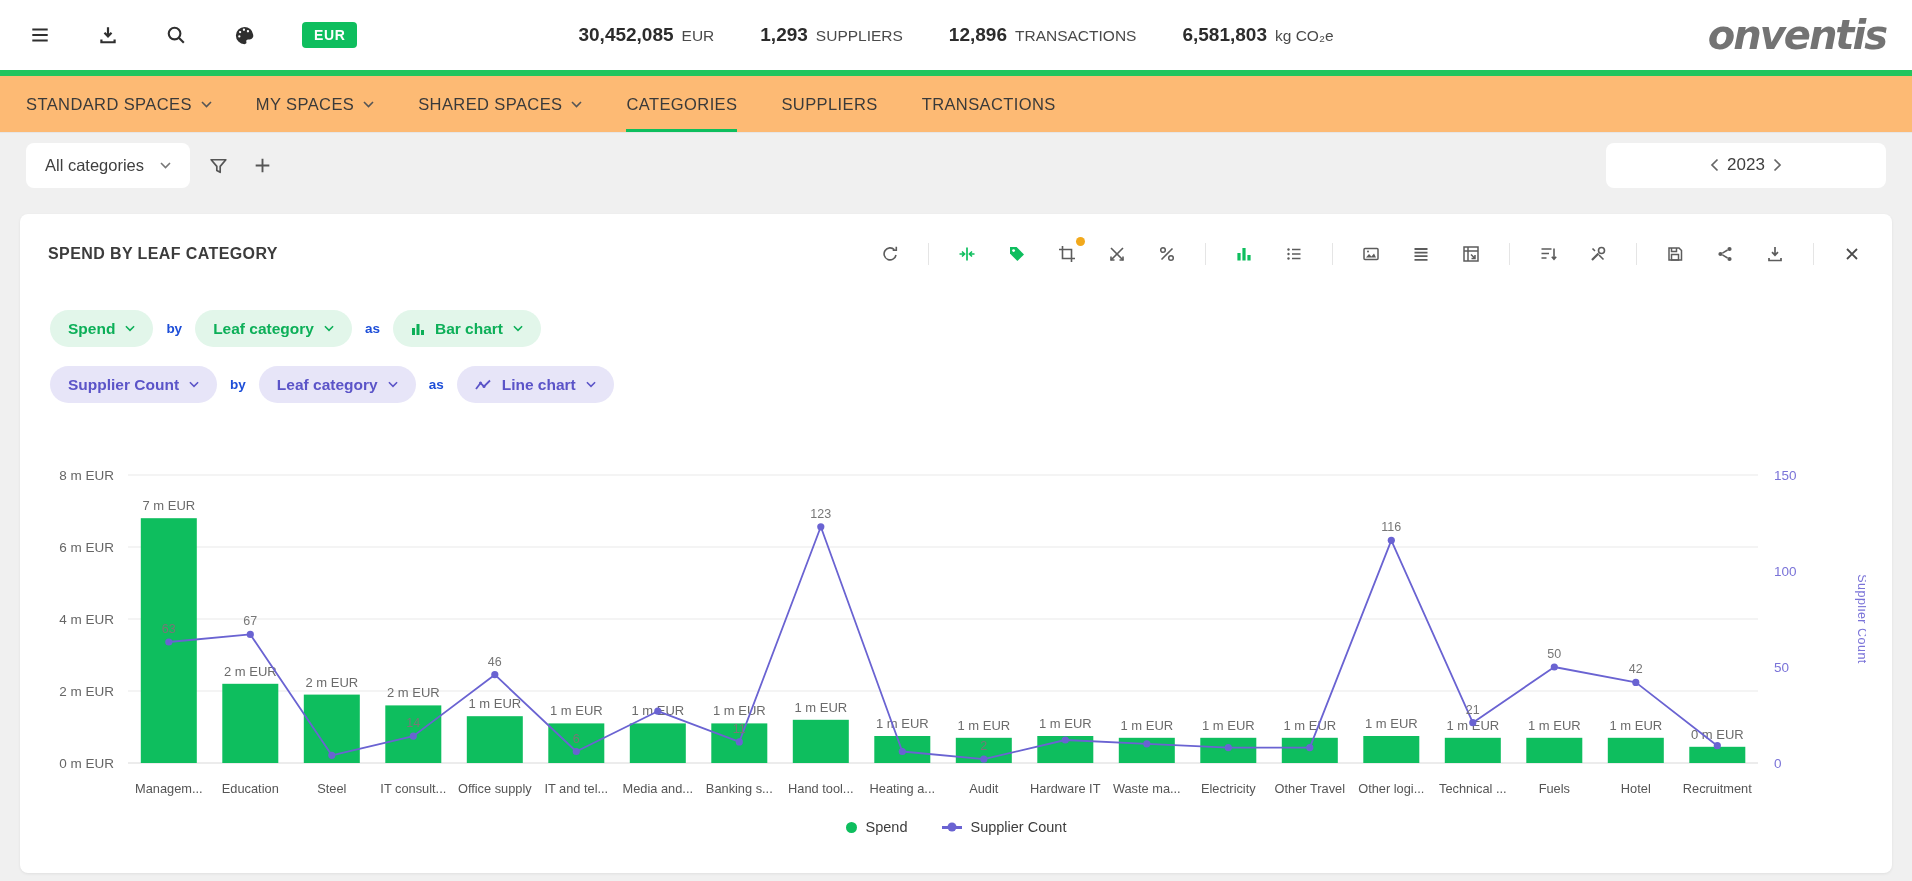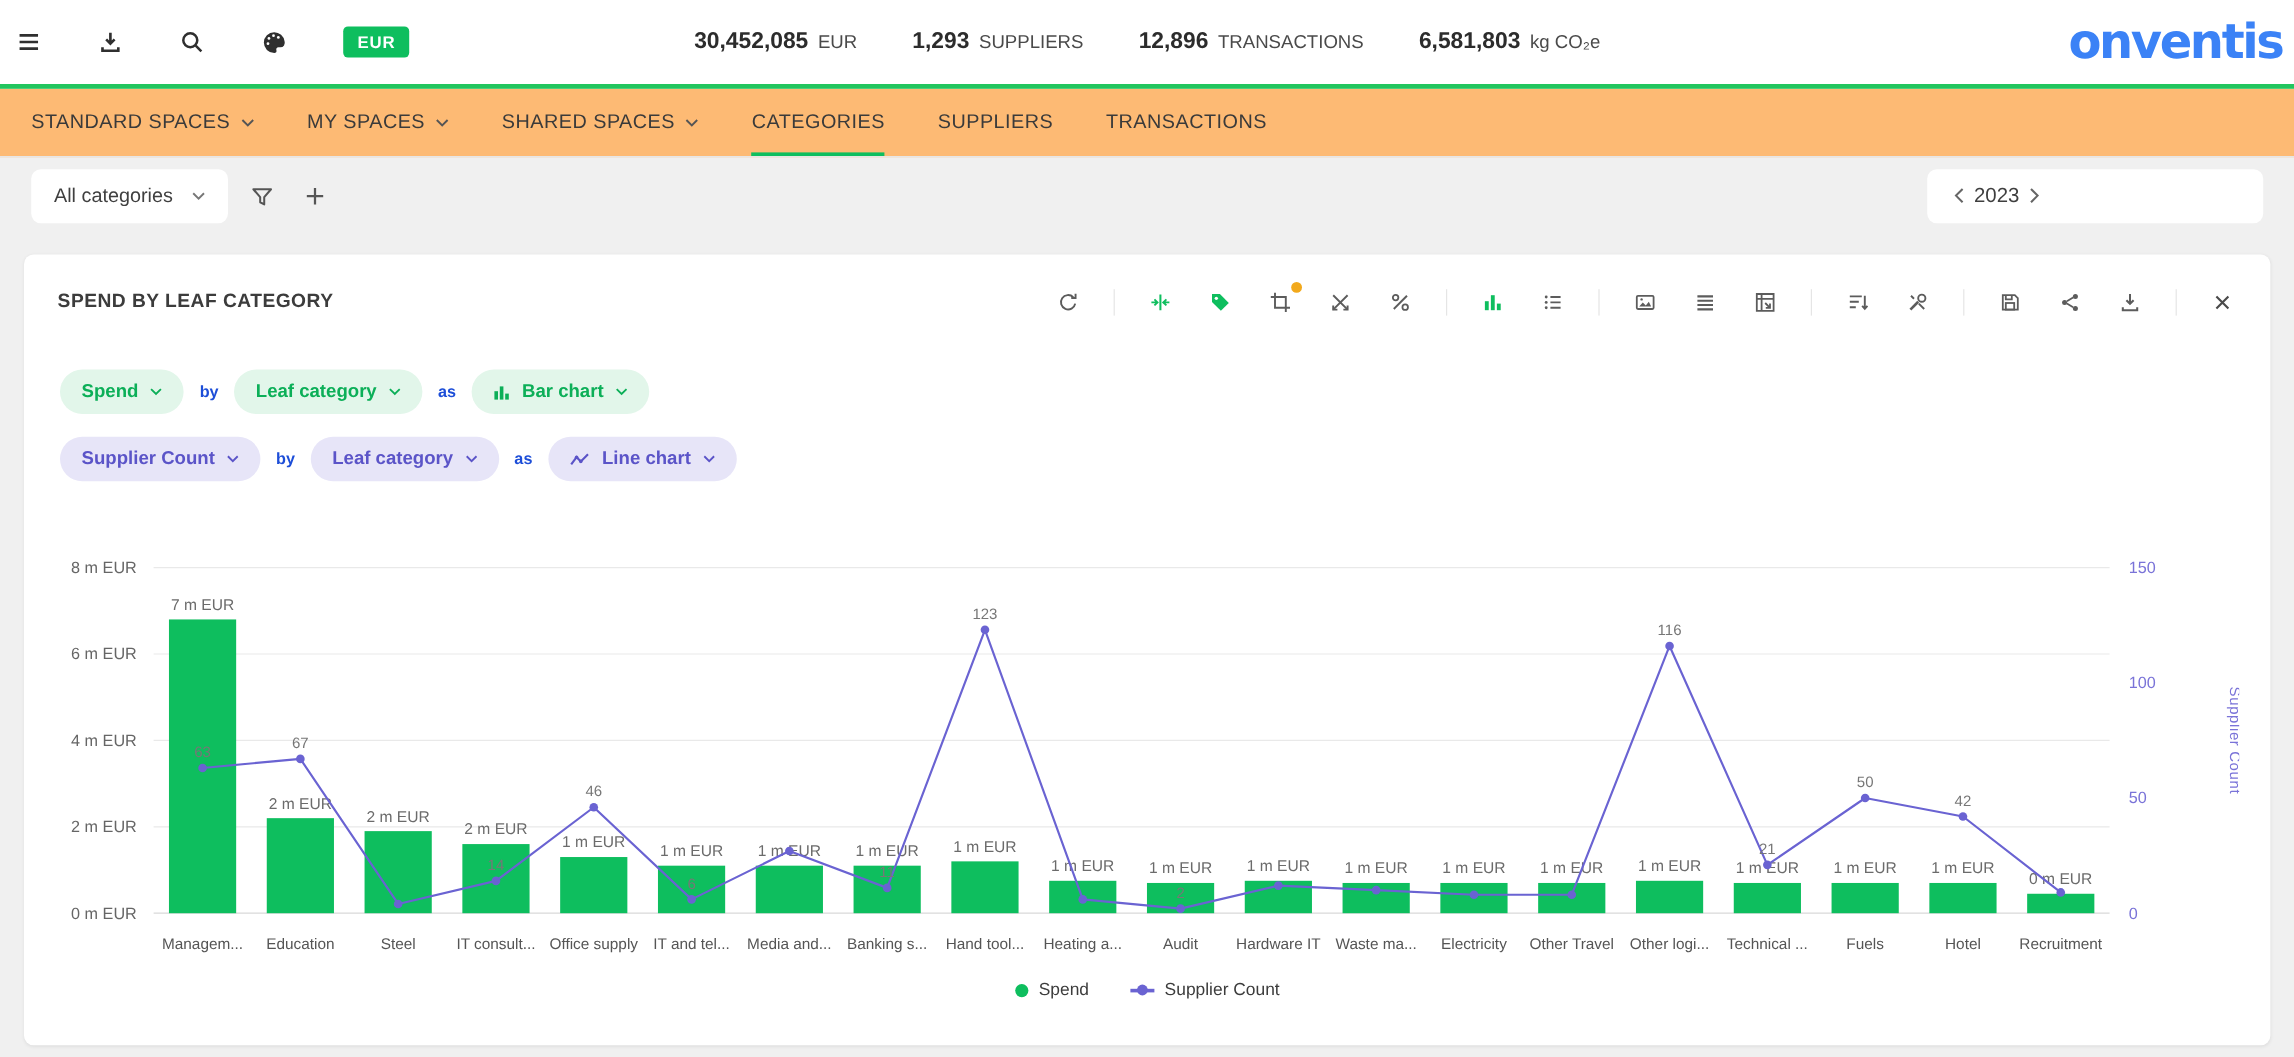--- a/index.html
+++ b/index.html
@@ -2,48 +2,48 @@
 <html><head>
 <meta charset="utf-8">
 <style>
   html,body{margin:0;padding:0}
   body{width:1912px;height:881px;overflow:hidden;background:#f0f0f0;
        font-family:"Liberation Sans","DejaVu Sans",sans-serif;color:#3a3a3a;position:relative}
   svg{display:block}
   button{background:none;border:none;padding:0;font:inherit;cursor:pointer}
 
   
-  .header{height:70px;background:#fff;border-bottom:4px solid #22c55e;
-          display:flex;align-items:center;padding:0 10px;position:relative}
+  .header{height:70px;background:#fff;border-bottom:6px solid #22c55e;
+          display:flex;align-items:center;padding:0 26px;position:relative}
   .h-icons{display:flex;align-items:center;gap:40px}
   .hbtn{width:28px;height:28px;display:flex;align-items:center;justify-content:center;cursor:pointer}
   .badge{background:#0ebe5e;color:#fff;font-weight:700;font-size:14px;letter-spacing:.6px;
          padding:5px 12px;border-radius:4px;margin-left:4px;cursor:pointer}
   .stats{position:absolute;left:50%;transform:translateX(-50%);display:flex;align-items:flex-end;gap:46px}
   .stat{display:flex;align-items:baseline;gap:8px;white-space:nowrap}
   .stat-value{font-size:19px;font-weight:700;color:#2c2c2c}
   .stat-unit{font-size:15.5px;color:#4a4a4a}
-  .logo{margin-left:auto;font-size:40px;font-weight:800;color:#3b82f6;
+  .logo{margin-left:auto;font-size:40px;font-weight:800;font-style:italic;color:#737373;
         letter-spacing:-2px;font-family:"DejaVu Sans",sans-serif;line-height:1}
 
   
   .nav{height:56px;background:#fdba74;border-bottom:1px solid #e6e6e6;display:flex;
        align-items:stretch;padding:0 26px}
   .nav-item{display:flex;align-items:center;gap:9px;padding:0 22px;font-size:16.5px;
             color:#3a3a3a;letter-spacing:.4px;cursor:pointer;position:relative;white-space:nowrap}
   .nav-item:first-child{padding-left:0}
   .nav-item.active::after{content:'';position:absolute;left:22px;right:22px;bottom:0;height:3px;background:#0ebe5e}
 
   
   .filterbar{height:64px;display:flex;align-items:center;padding:0 26px;gap:12px}
   .cat-pill{background:#fff;border-radius:8px;height:45px;display:flex;align-items:center;gap:16px;
             padding:0 19px;font-size:16.5px;color:#3f3f3f;cursor:pointer}
   .fb-btn{width:32px;height:32px;display:flex;align-items:center;justify-content:center;cursor:pointer}
   .year-pill{margin-left:auto;background:#fff;border-radius:8px;height:45px;width:252px;
-             display:flex;align-items:center;justify-content:flex-start;padding:0 14px}
+             display:flex;align-items:center;justify-content:center;padding:0 14px}
   .yarr{padding:5px 8px;cursor:pointer;display:flex;align-items:center}
   .year-label{font-size:17px;color:#3f3f3f}
 
   
   .card{margin:17px 20px 0;background:#fff;border-radius:8px;height:659px;
         box-shadow:0 1px 3px rgba(0,0,0,.07);position:relative;overflow:hidden}
   .card-head{display:flex;align-items:center;padding:26px 28px 0 28px;height:28px}
   .card-title{font-size:16px;font-weight:700;color:#3c3c3c;letter-spacing:.4px}
   .toolbar{margin-left:auto;display:flex;align-items:center;gap:26px}
   .tb{width:24px;height:24px;display:flex;align-items:center;justify-content:center;position:relative}

